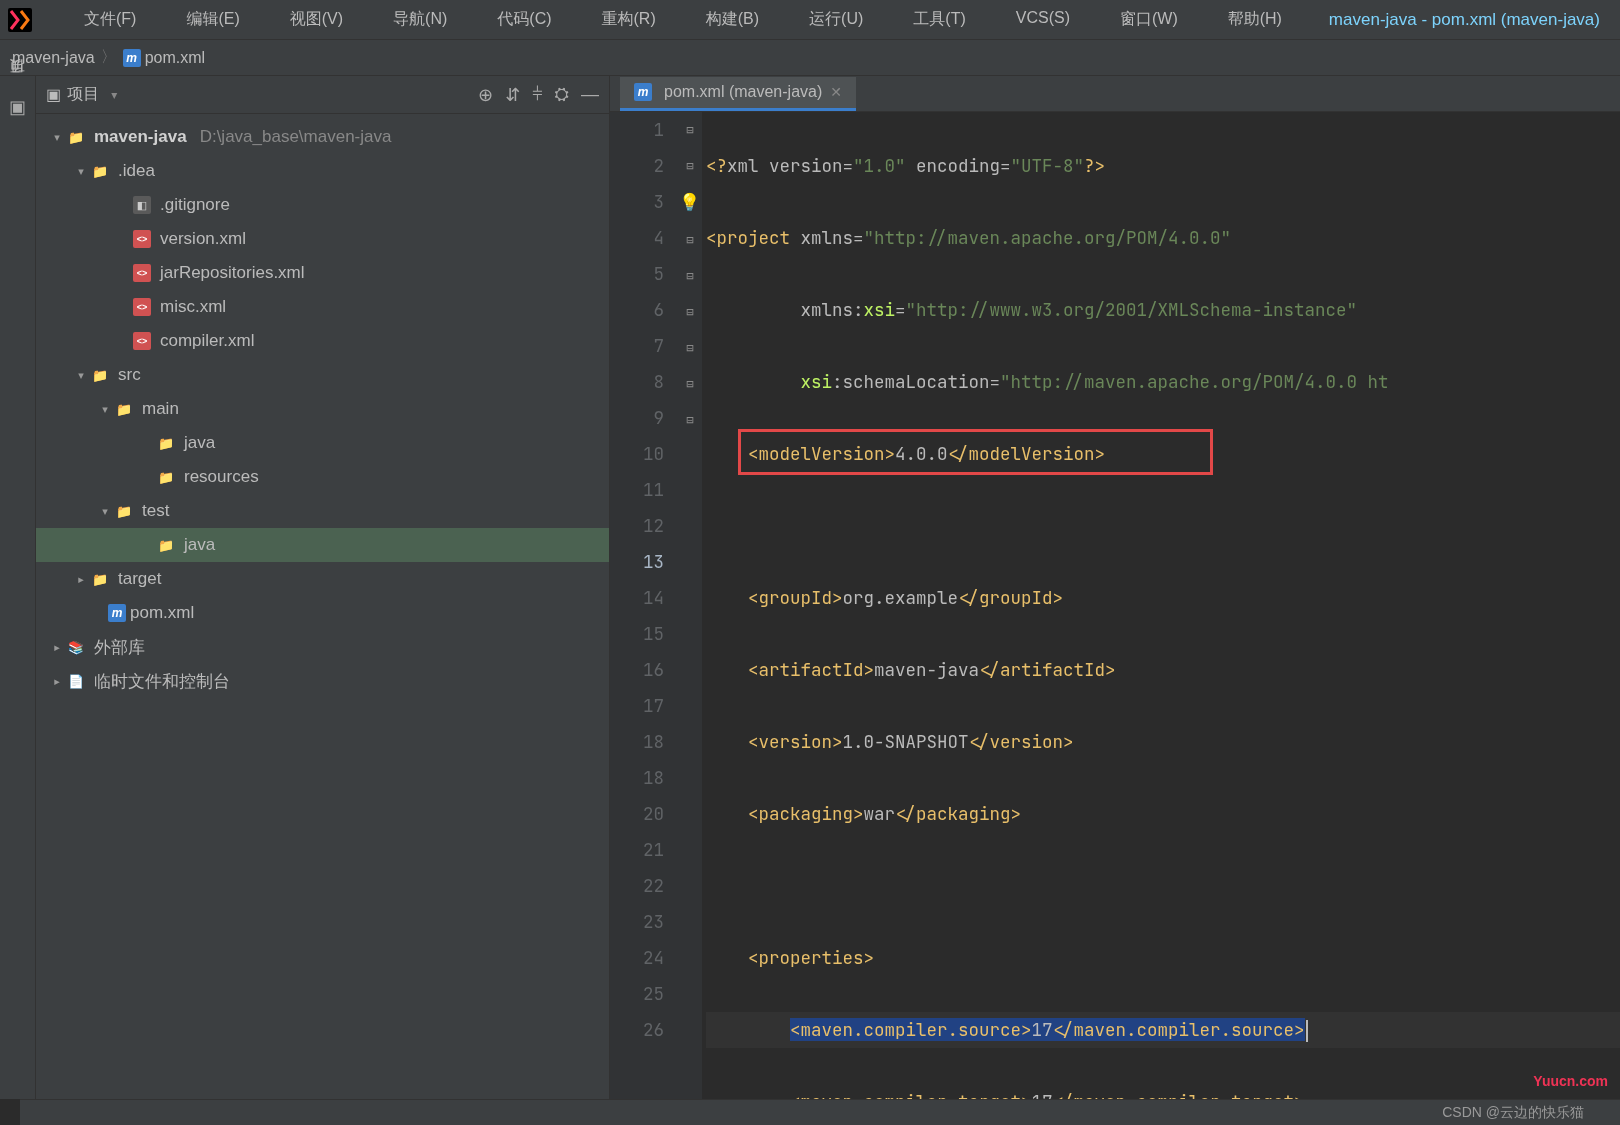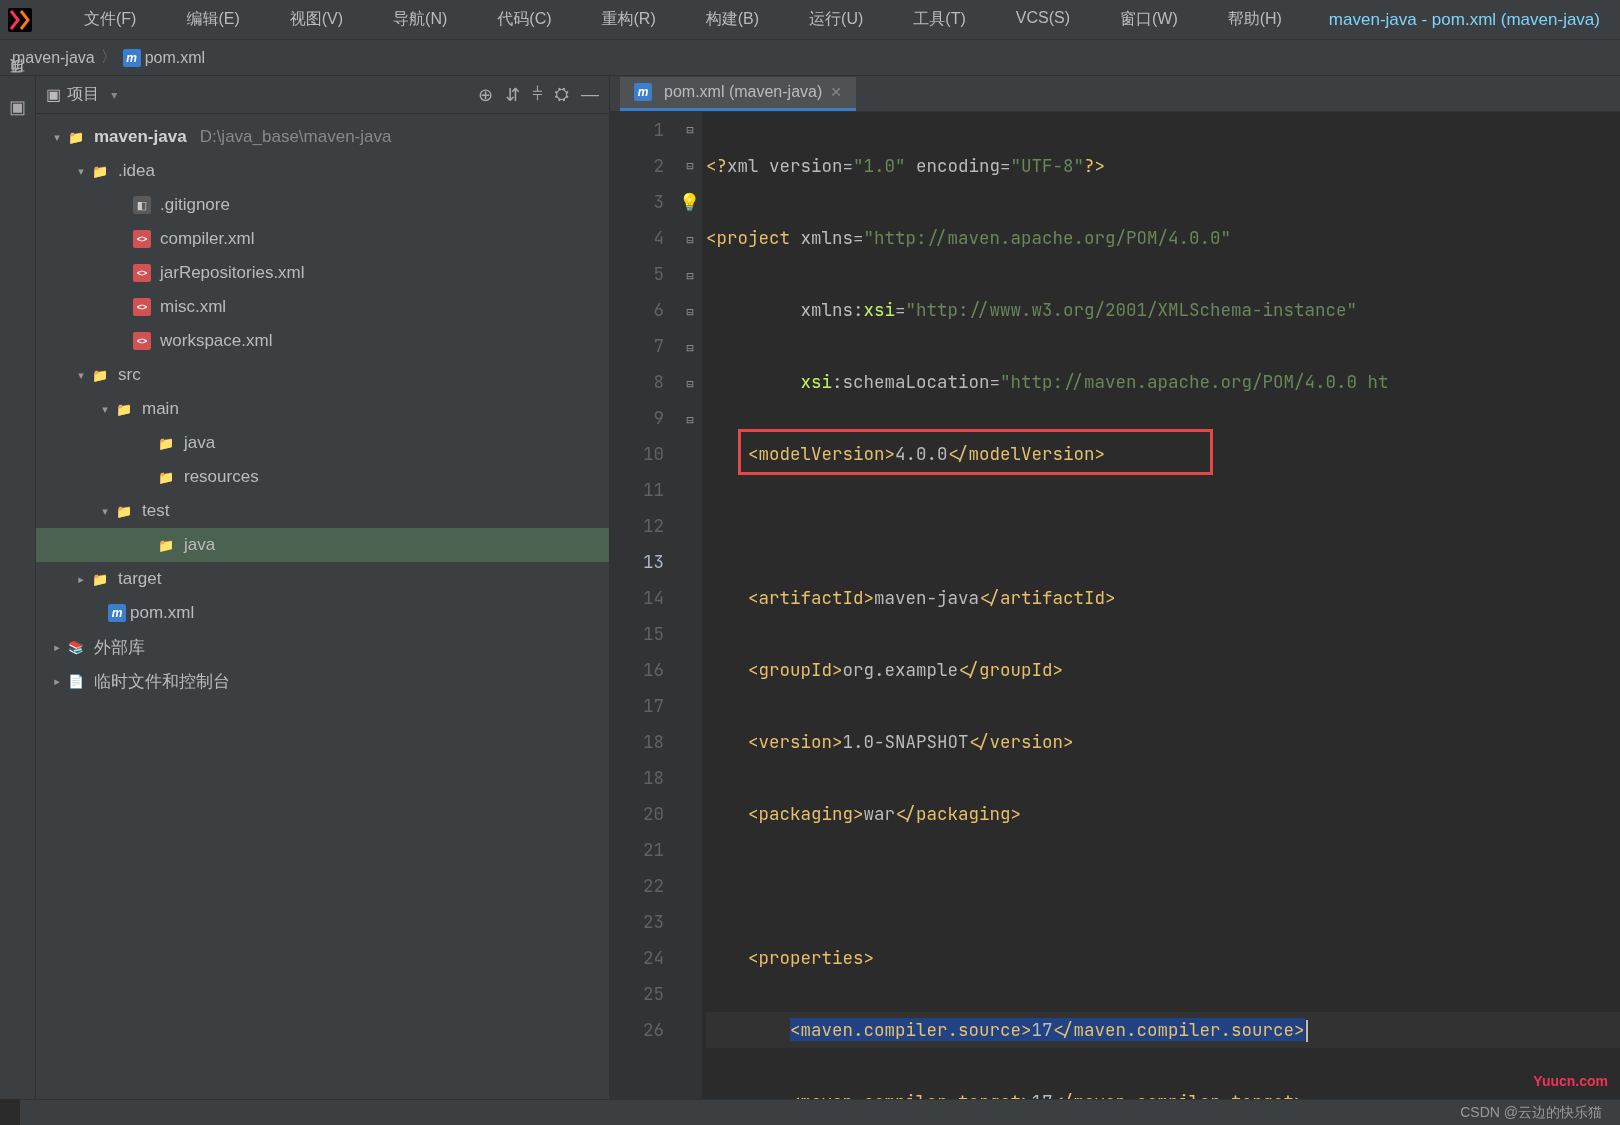--- a/index.html
+++ b/index.html
@@ -185,21 +185,21 @@
   vertical-align: middle;
   margin-left: 1px;
 }
 .bulb { display: inline-block; color: #f0a732; font-size: 17px; }
 .statusbar {
   height: 26px;
   background: #3c3f41;
   display: flex;
   align-items: center;
   justify-content: flex-end;
-  padding: 0 18px;
+  padding: 0 36px;
   border-top: 1px solid #323232;
   color: #999;
   font-size: 14px;
   margin-left: 20px;
 }
 .wm1 { position: absolute; right: 12px; bottom: 36px; color: #ee3355; font-weight: 600; font-size: 14px; }
 </style>
 </head>
 <body>
 
@@ -271,42 +271,42 @@
           <span class="ficon">
             <span class="gitign">◧</span>
           </span>
           <span class="tree-label">.gitignore</span>
         </div>
       <div class="tree-row" style="padding-left:78px">
           <span class="arrow none"></span>
           <span class="ficon">
             <span class="file-badge">&lt;&gt;</span>
           </span>
-          <span class="tree-label">compiler.xml</span>
+          <span class="tree-label">version.xml</span>
         </div>
       <div class="tree-row" style="padding-left:78px">
           <span class="arrow none"></span>
           <span class="ficon">
             <span class="file-badge">&lt;&gt;</span>
           </span>
           <span class="tree-label">jarRepositories.xml</span>
         </div>
       <div class="tree-row" style="padding-left:78px">
           <span class="arrow none"></span>
           <span class="ficon">
             <span class="file-badge">&lt;&gt;</span>
           </span>
           <span class="tree-label">misc.xml</span>
         </div>
       <div class="tree-row" style="padding-left:78px">
           <span class="arrow none"></span>
           <span class="ficon">
             <span class="file-badge">&lt;&gt;</span>
           </span>
-          <span class="tree-label">workspace.xml</span>
+          <span class="tree-label">compiler.xml</span>
         </div>
       <div class="tree-row" style="padding-left:36px">
           <span class="arrow open"></span>
           <span class="ficon folder">📁</span>
           <span class="tree-label">src</span>
         </div>
       <div class="tree-row" style="padding-left:60px">
           <span class="arrow open"></span>
           <span class="ficon folder">📁</span>
           <span class="tree-label">main</span>
@@ -419,22 +419,22 @@
           <div></div>
           <div>⊟</div>
       </div>
       <div class="code">
 <div class="line"><span class="tag">&lt;?</span><span class="attr">xml version</span><span class="attr">=</span><span class="str">"1.0"</span><span class="attr"> encoding</span><span class="attr">=</span><span class="str">"UTF-8"</span><span class="tag">?&gt;</span></div>
 <div class="line"><span class="tag">&lt;project </span><span class="attr">xmlns</span><span class="attr">=</span><span class="str">"http://maven.apache.org/POM/4.0.0"</span></div>
 <div class="line">         <span class="attr">xmlns:</span><span class="attr-ns">xsi</span><span class="attr">=</span><span class="str">"http://www.w3.org/2001/XMLSchema-instance"</span></div>
 <div class="line">         <span class="attr-ns">xsi</span><span class="attr">:schemaLocation</span><span class="attr">=</span><span class="str">"http://maven.apache.org/POM/4.0.0 ht</span></div>
 <div class="line">    <span class="tag">&lt;modelVersion&gt;</span><span class="txt">4.0.0</span><span class="tag">&lt;/modelVersion&gt;</span></div>
 <div class="line"></div>
+<div class="line">    <span class="tag">&lt;groupId&gt;</span><span class="txt">org.example</span><span class="tag">&lt;/groupId&gt;</span></div>
 <div class="line">    <span class="tag">&lt;artifactId&gt;</span><span class="txt">maven-java</span><span class="tag">&lt;/artifactId&gt;</span></div>
-<div class="line">    <span class="tag">&lt;groupId&gt;</span><span class="txt">org.example</span><span class="tag">&lt;/groupId&gt;</span></div>
 <div class="line">    <span class="tag">&lt;version&gt;</span><span class="txt">1.0-SNAPSHOT</span><span class="tag">&lt;/version&gt;</span></div>
 <div class="line">    <span class="tag">&lt;packaging&gt;</span><span class="txt">war</span><span class="tag">&lt;/packaging&gt;</span></div>
 <div class="line"></div>
 <div class="line">    <span class="tag">&lt;properties&gt;</span></div>
 <div class="line hl">        <span class="hlspan"><span class="tag">&lt;maven.compiler.source&gt;</span><span class="txt">17</span><span class="tag">&lt;/maven.compiler.source&gt;</span></span><span class="cursor"></span></div>
 <div class="line">        <span class="tag">&lt;maven.compiler.target&gt;</span><span class="txt">17</span><span class="tag">&lt;/maven.compiler.target&gt;</span></div>
 
 
 
 

